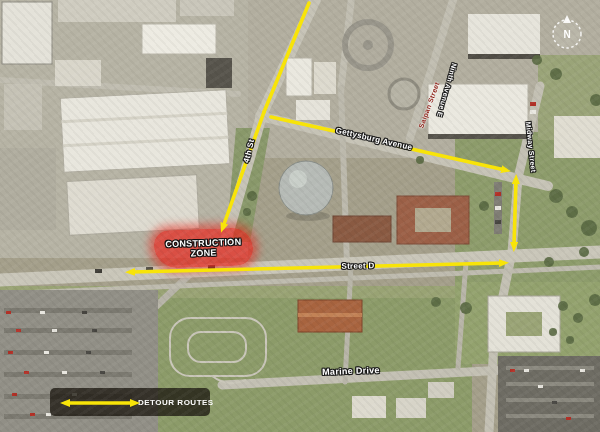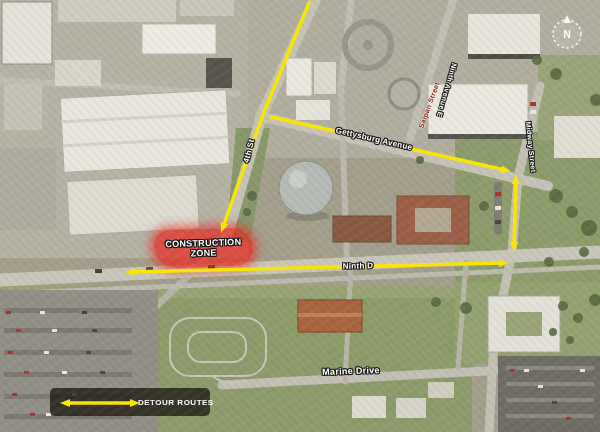--- a/index.html
+++ b/index.html
@@ -214,21 +214,21 @@
       <polyline points="131,272 503,263" stroke="#f8e408" marker-start="url(#arrow)" marker-end="url(#arrow)"></polyline>
       <polyline points="66,403 134,403" stroke="#f8e408" marker-start="url(#arrow)" marker-end="url(#arrow)"></polyline>
     </svg>
 
   <div id="labels-layer">
       <div class="street-label" style="left: 374px; top: 139px; --rot: 13deg;">Gettysburg Avenue</div>
       <div class="street-label" style="left: 249px; top: 151px; --rot: -76deg;">4th St</div>
       <div class="street-label tinted" style="left: 429px; top: 105px; --rot: -70deg; font-size: 7px; color: rgb(140, 32, 22);">Saipan Street</div>
       <div class="street-label" style="left: 447px; top: 90px; --rot: 106deg; font-size: 7px;">Ninth Avenue E</div>
       <div class="street-label" style="left: 531px; top: 147px; --rot: 84deg; font-size: 7px;">Midway Street</div>
-      <div class="street-label" style="left: 358px; top: 266px; --rot: -1deg;">Ninth D</div>
+      <div class="street-label" style="left: 358px; top: 266px; --rot: -1deg;">Street D</div>
       <div class="street-label" style="left: 351px; top: 371px; --rot: -2deg; font-size: 9px;">Marine Drive</div>
     </div>
 
   <div id="grain"></div>
 
   <div id="compass">
     <svg width="38" height="40">
       <circle cx="19" cy="21" r="14" fill="rgba(255,255,255,0.10)" stroke="rgba(255,255,255,0.85)" stroke-width="1.5" stroke-dasharray="2.5,2.5"></circle>
       <polygon points="19,2 15,10 23,10" fill="rgba(255,255,255,0.9)"></polygon>
       <text x="19" y="25" text-anchor="middle" font-size="10" font-weight="bold" font-family="Liberation Sans, sans-serif" fill="#ffffff">N</text>

